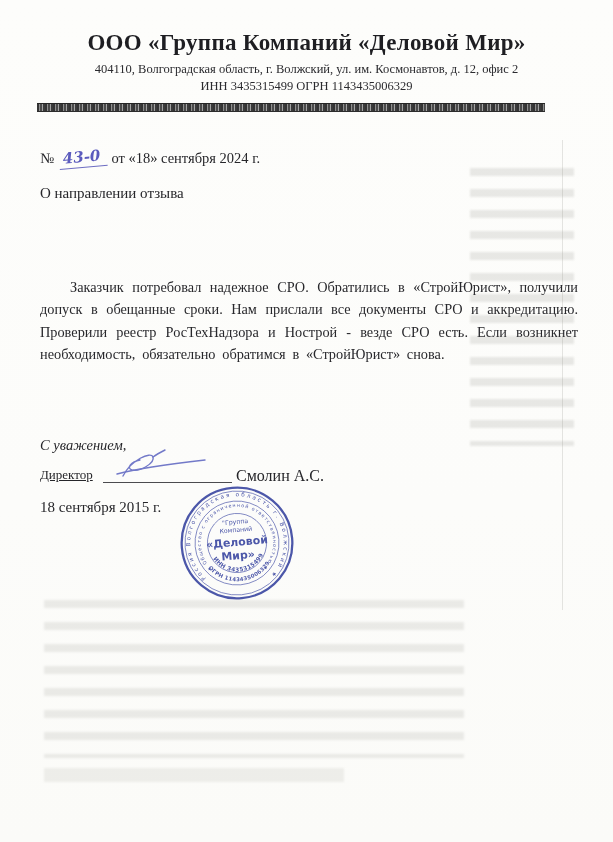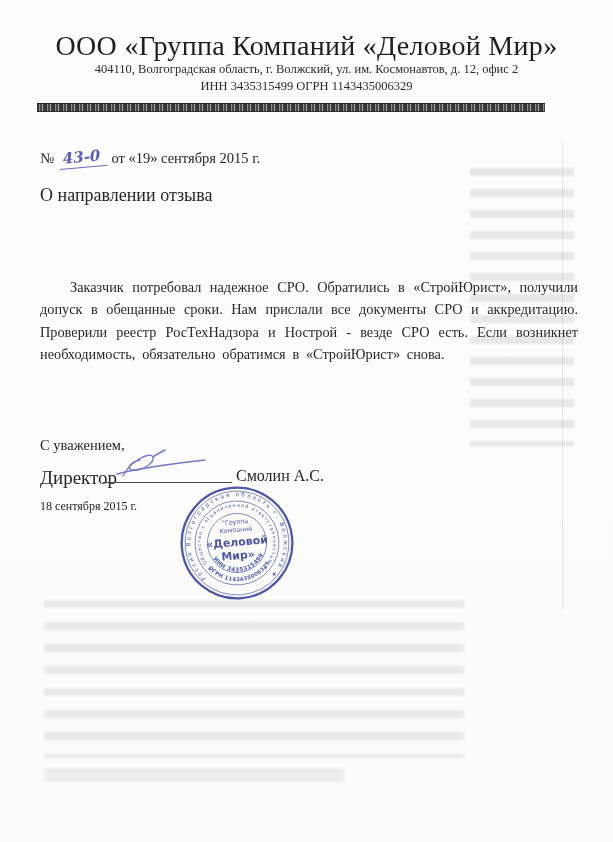--- a/index.html
+++ b/index.html
@@ -9,23 +9,23 @@
     width:613px; height:842px;
     margin:0 auto;
     background:linear-gradient(180deg,#fdfdfb 0%, #fcfcfa 60%, #fbfbf8 100%);
     overflow:hidden;
     font-family:"Liberation Serif", serif;
     color:#26262a;
   }
   
   .letterhead { position:absolute; top:30px; left:0; width:100%; text-align:center; }
   .company-name {
-    font-size:28px; font-weight:normal; letter-spacing:0.3px; color:#1e1e22;
+    font-size:23px; font-weight:bold; letter-spacing:0.3px; color:#1e1e22;
   }
-  .company-address { font-size:12.5px; margin-top:0; color:#2a2a2e; }
+  .company-address { font-size:12.5px; margin-top:6px; color:#2a2a2e; }
   .company-reg { font-size:12.5px; margin-top:2px; color:#2a2a2e; }
   .ornamental-divider {
     position:absolute; top:103px; left:37px; width:508px; height:9px;
     border-top:1px solid #252525; border-bottom:1px solid #2c2c2c;
     background:repeating-linear-gradient(90deg,
       #343434 0px, #343434 2px,
       #8f8f8f 2px, #8f8f8f 3px,
       #4a4a4a 3px, #4a4a4a 5px,
       #a3a3a3 5px, #a3a3a3 6px,
       #3b3b3b 6px, #3b3b3b 8px);
@@ -40,37 +40,37 @@
   .ref-left { display:flex; align-items:baseline; gap:5px; }
   .handwritten-number {
     font-family:"DejaVu Serif", serif;
     font-style:italic; font-weight:bold;
     color:#5b5bbd; font-size:15px;
     border-bottom:1.2px solid #6d6dc2;
     padding:0 6px 1px 4px;
     transform:rotate(-5deg) translateY(-1px);
     display:inline-block;
   }
-  .subject-line { position:absolute; top:185px; left:40px; font-size:18px; }
+  .subject-line { position:absolute; top:185px; left:40px; font-size:15px; }
   
   .body-paragraph {
     position:absolute; top:276px; left:40px; width:538px;
     font-size:14.3px; line-height:22.4px;
     text-align:justify; text-indent:30px;
     word-spacing:3.2px; color:#28282c;
   }
   
-  .closing { position:absolute; top:437px; left:40px; font-size:14.5px; }
-  .signatory-title { position:absolute; top:467px; left:40px; font-size:19px; }
+  .closing { position:absolute; top:437px; left:40px; font-size:14.5px;font-style:italic; }
+  .signatory-title { position:absolute; top:467px; left:40px; font-size:13px;text-decoration:underline; }
   .signature-line {
     position:absolute; top:482px; left:103px; width:129px; height:1px;
     background:#4b4b4f;
   }
   .signatory-name { position:absolute; top:467px; left:236px; font-size:16px; }
-  .letter-date { position:absolute; top:499px; left:40px; font-size:12px; }
+  .letter-date { position:absolute; top:499px; left:40px; font-size:15px; }
   .signature-svg { position:absolute; left:115px; top:448px; }
   
   .stamp-svg {
     position:absolute; left:175px; top:481px;
     transform:rotate(-5deg);
     opacity:0.92;
   }
   .stamp-svg text { font-family:"DejaVu Sans", sans-serif; }
   
   .ghost { position:absolute; pointer-events:none; }
@@ -105,21 +105,21 @@
     <div class="company-address">404110, Волгоградская область, г. Волжский, ул. им. Космонавтов, д. 12, офис 2</div>
     <div class="company-reg">ИНН 3435315499 ОГРН 1143435006329</div>
   </div>
 
   <div class="ornamental-divider"></div>
 
   <div class="ref-row">
     <div class="ref-left">
       <span>№</span>
       <span class="handwritten-number">43-0</span>
-      <span>от «19» сентября 2015 г.</span>
+      <span>от «18» сентября 2024 г.</span>
     </div>
   </div>
 
   <div class="subject-line">О направлении отзыва</div>
 
   <div class="body-paragraph">Заказчик потребовал надежное СРО. Обратились в «СтройЮрист», получили допуск в обещанные сроки. Нам прислали все документы СРО и аккредитацию. Проверили реестр РосТехНадзора и Нострой - везде СРО есть. Если возникнет необходимость, обязательно обратимся в «СтройЮрист» снова.</div>
 
   <div class="closing">С уважением,</div>
   <div class="signatory-title">Директор</div>
   <div class="signature-line"></div>

